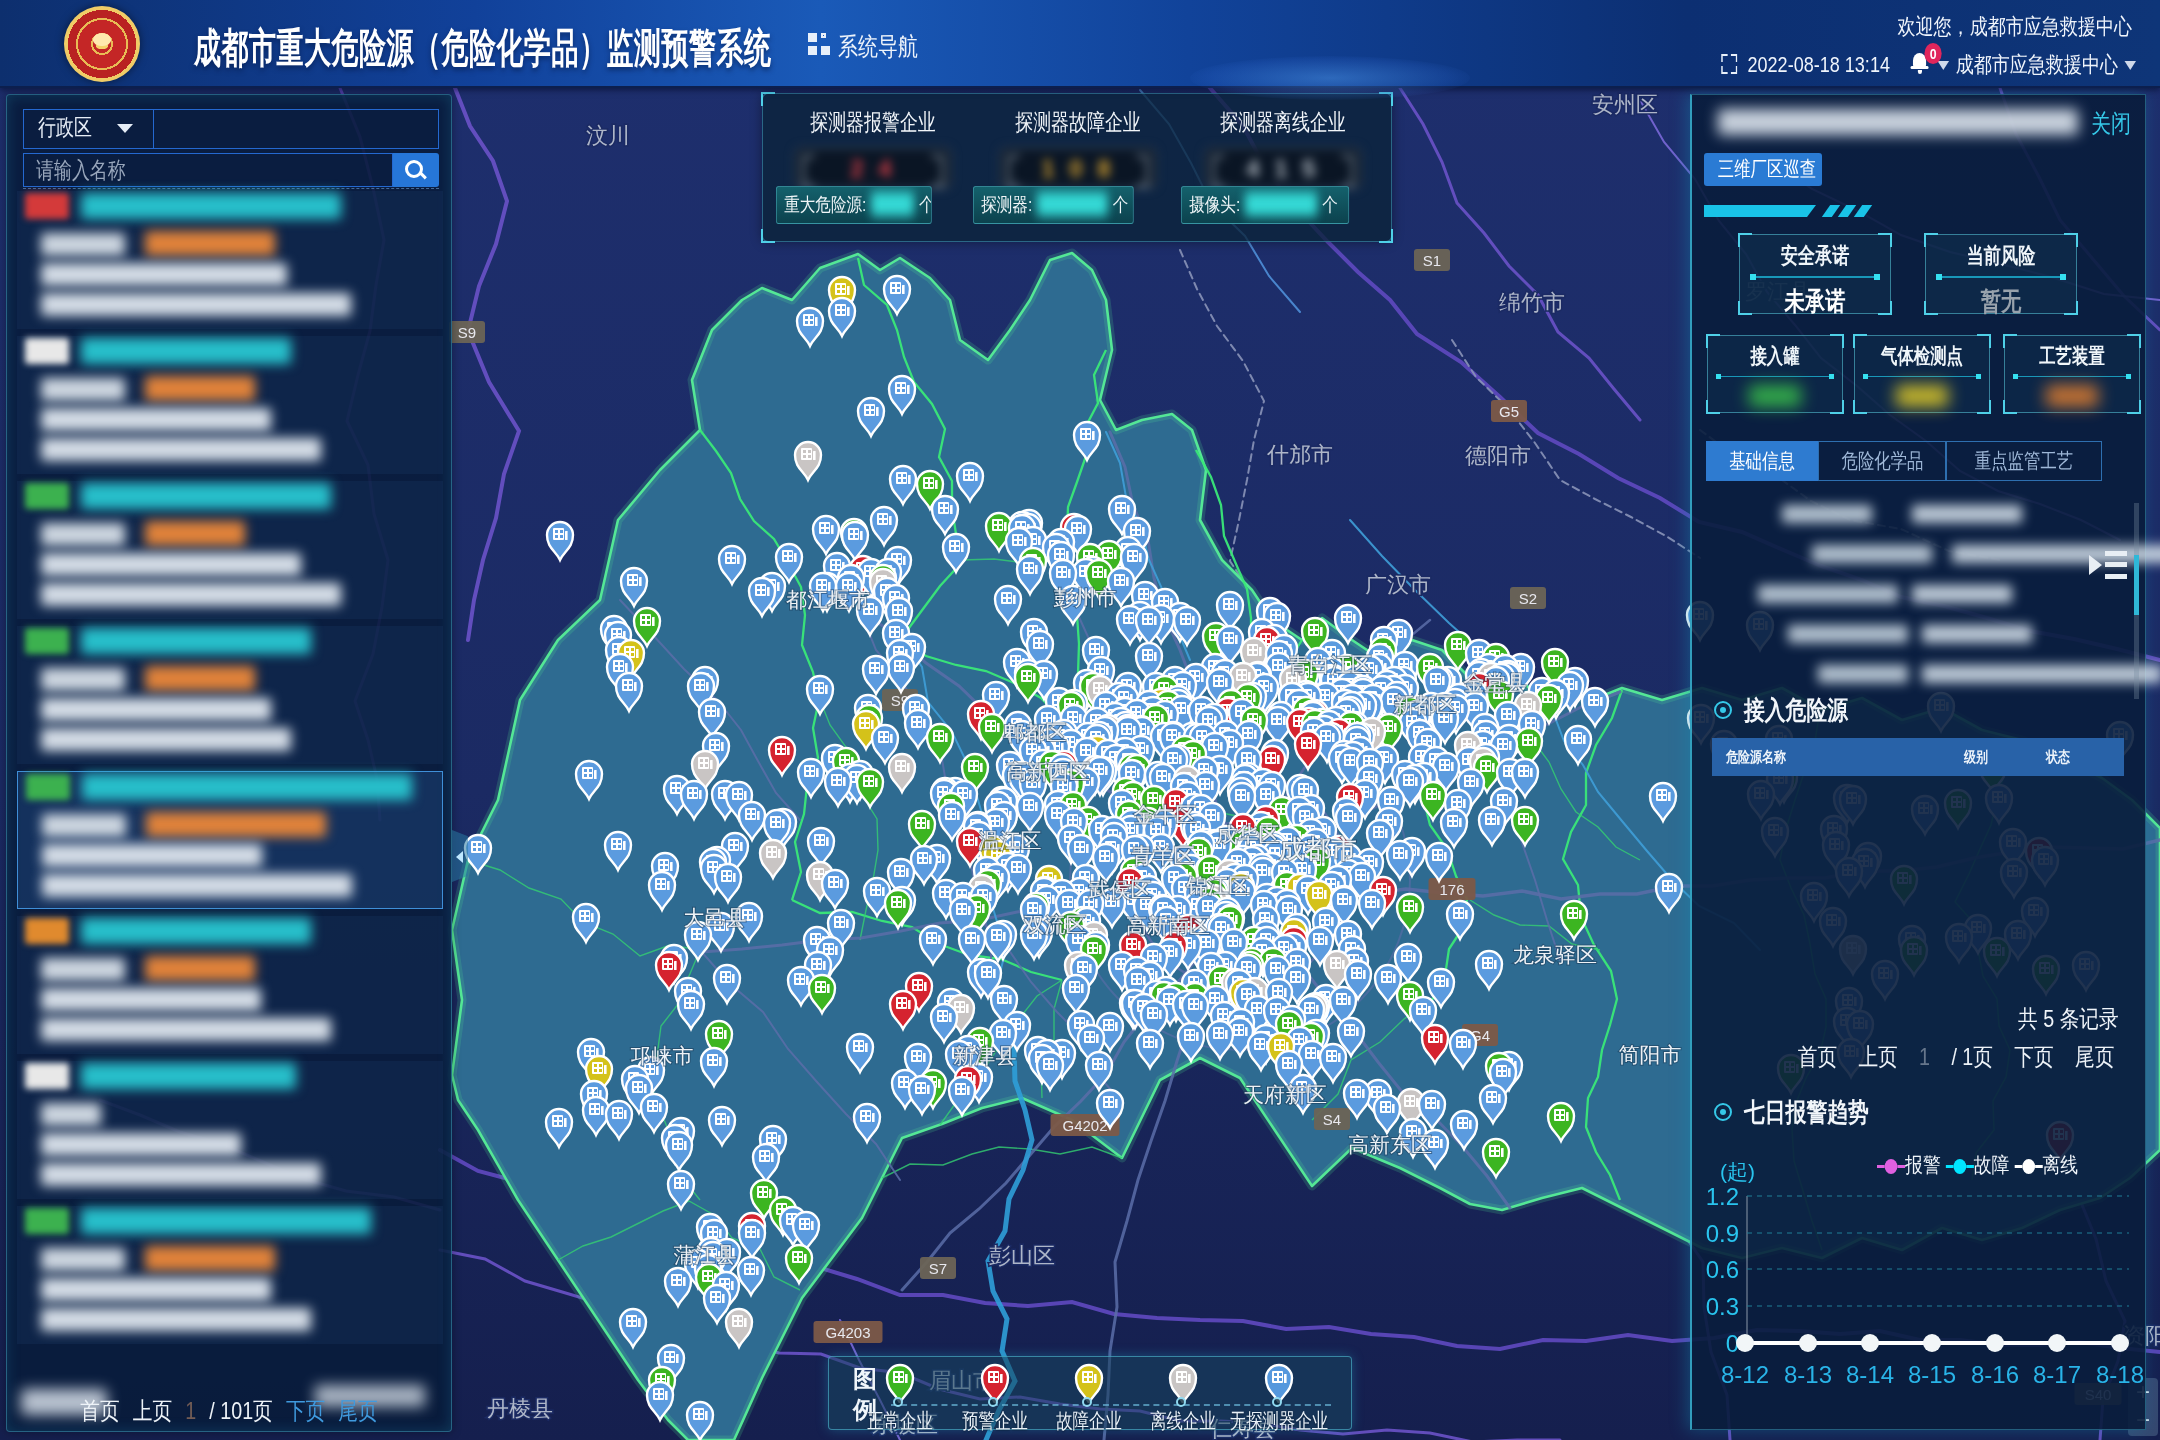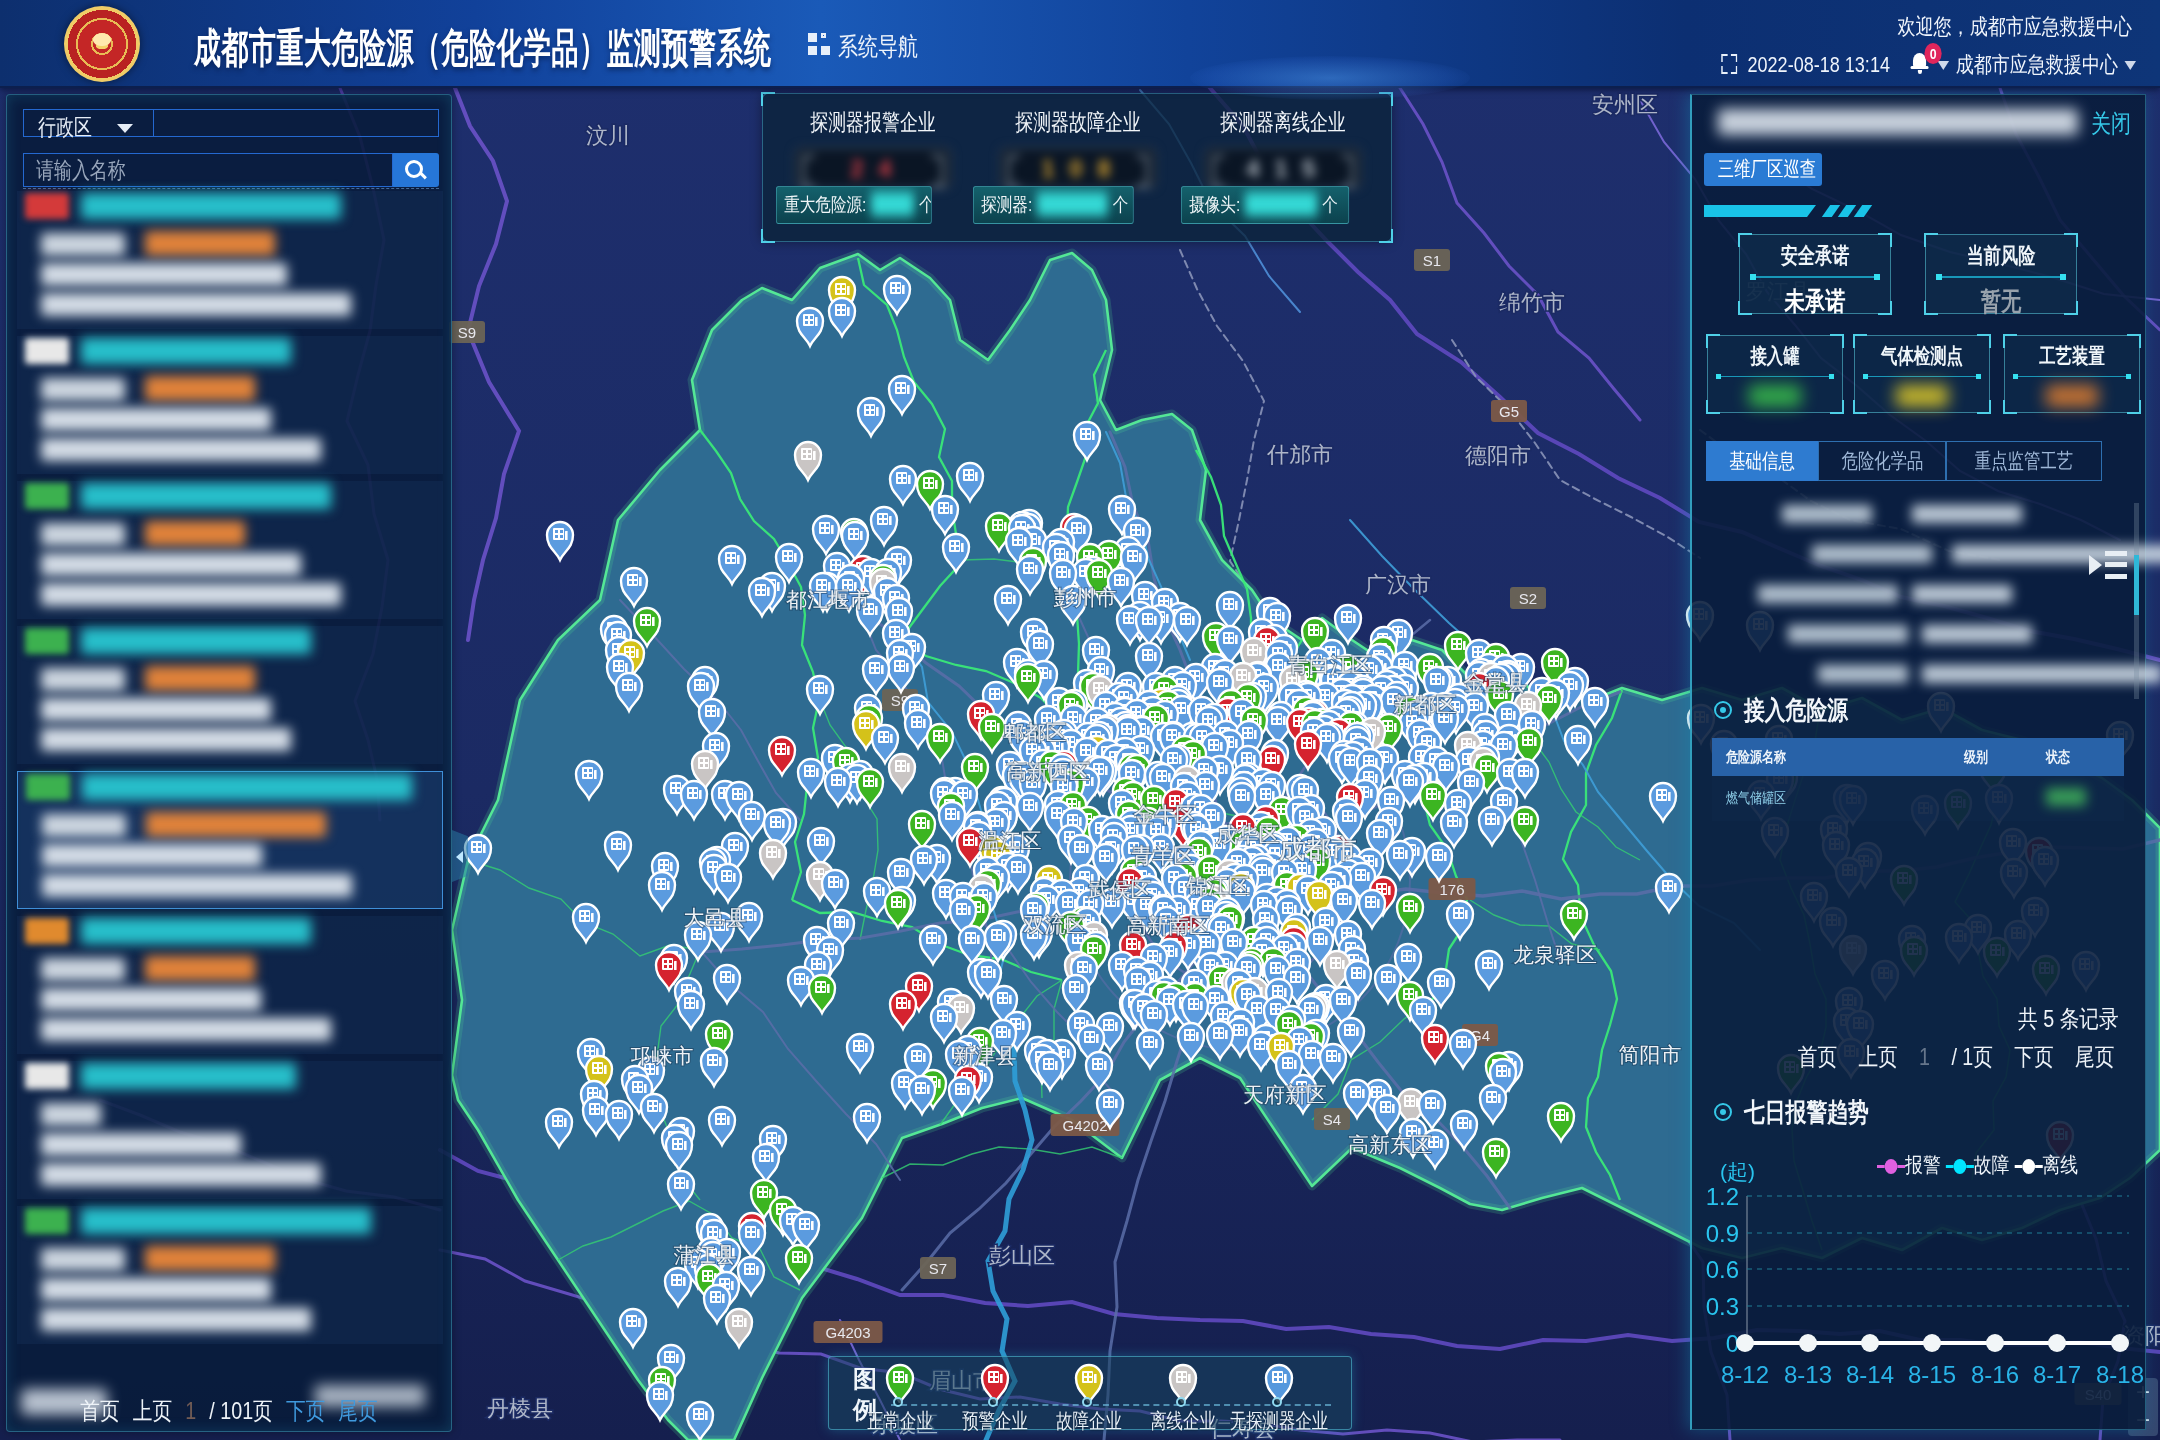--- a/index.html
+++ b/index.html
@@ -39,21 +39,21 @@
 #map{position:absolute;left:0;top:0;width:2160px;height:1440px;z-index:1}
 .lblg{font-size:22px;fill:#aeb6c8;paint-order:stroke;stroke:#1b2a63;stroke-width:3px;font-family:"Liberation Sans",sans-serif}
 .lblw{font-size:21px;fill:#eef2f6;paint-order:stroke;stroke:rgba(30,60,90,.55);stroke-width:2px;font-family:"Liberation Sans",sans-serif}
 .lblc{font-size:26px;fill:#f2f5f8;paint-order:stroke;stroke:rgba(30,60,90,.55);stroke-width:2px;font-family:"Liberation Sans",sans-serif}
 .b{color:#5b9bdf}.g{color:#3cb521}.w{color:#c9c5c4}.r{color:#d5232f}.y{color:#d4c21a}
 
 .panel{position:absolute;background:rgba(9,30,62,.86);border:1px solid rgba(62,160,190,.55);
  box-shadow:0 0 14px rgba(30,150,190,.25) inset,0 0 10px rgba(0,0,0,.35);border-radius:4px}
 
 #lp{left:6px;top:94px;width:446px;height:1338px;z-index:20;background:rgba(8,27,58,.88)}
-#lp .selrow{position:absolute;left:16px;top:14px;width:416px;height:28px;border:1px solid #2468d0;display:flex}
+#lp .selrow{position:absolute;left:16px;top:14px;width:416px;height:40px;border:1px solid #2468d0;display:flex}
 #lp .selrow .lab{width:130px;height:100%;border-right:1px solid #2468d0;color:#e6edf6;font-size:23px;
  line-height:34px;padding-left:14px;transform-origin:0 50%}
 #lp .selrow .lab b{display:inline-block;transform:scaleX(.78);transform-origin:0 50%;font-weight:normal}
 #lp .selrow .lab:after{content:"";display:inline-block;margin-left:10px;width:0;height:0;vertical-align:2px;
  border-left:8px solid transparent;border-right:8px solid transparent;border-top:9px solid #e6edf6}
 #lp .srch{position:absolute;left:16px;top:58px;width:416px;height:36px;border-bottom:1px dashed rgba(120,170,220,.55);padding-bottom:5px}
 #lp .srch .inp{position:absolute;left:0;top:0;width:370px;height:34px;border:1px solid #2468d0;color:#98a6bb;
  font-size:23px;line-height:32px;padding-left:12px}
 #lp .srch .inp b{display:inline-block;transform:scaleX(.78);transform-origin:0 50%;font-weight:normal}
 #lp .srch .btn{position:absolute;right:0;top:0;width:46px;height:34px;background:#2676d8;border-radius:0 3px 3px 0}
@@ -1447,25 +1447,20 @@
     </div>
 <div class="radio" style="left:22px;top:606px"></div>
     <div class="secthead" style="left:52px;top:598px">接入危险源</div>
 <table>
 <tbody>
         <tr>
           <th style="width:238px"><i>危险源名称</i></th>
           <th style="width:82px"><i>级别</i></th>
           <th><i>状态</i></th>
         </tr>
-<tr>
-          <td><i>燃气储罐区</i></td>
-          <td></td>
-          <td><span class="st"></span></td>
-        </tr>
 </tbody>
     </table>
 <div class="cnt">共 5 条记录</div>
 <div class="pgn2"><span>首页</span><span>上页</span><span style="opacity:.4">1</span><span>/ 1页</span><span>下页</span><span>尾页</span></div>
 <div class="radio" style="left:22px;top:1008px"></div>
     <div class="secthead" style="left:52px;top:1000px">七日报警趋势</div>
 <div id="chart">
 <div class="leg"><span class="dash" style="background:#e060e0"></span><span class="dot" style="background:#e060e0"></span><span class="dash" style="background:#e060e0"></span>报警&nbsp;<span class="dash" style="background:#00e5ff"></span><span class="dot" style="background:#00e5ff"></span><span class="dash" style="background:#00e5ff"></span>故障&nbsp;<span class="dash" style="background:#fff"></span><span class="dot" style="background:#fff"></span><span class="dash" style="background:#fff"></span>离线</div>
 <svg width="456" height="330" style="position:absolute;left:0;top:0">
 <text x="28" y="84" fill="#29c4ee" font-size="21">(起)</text>

